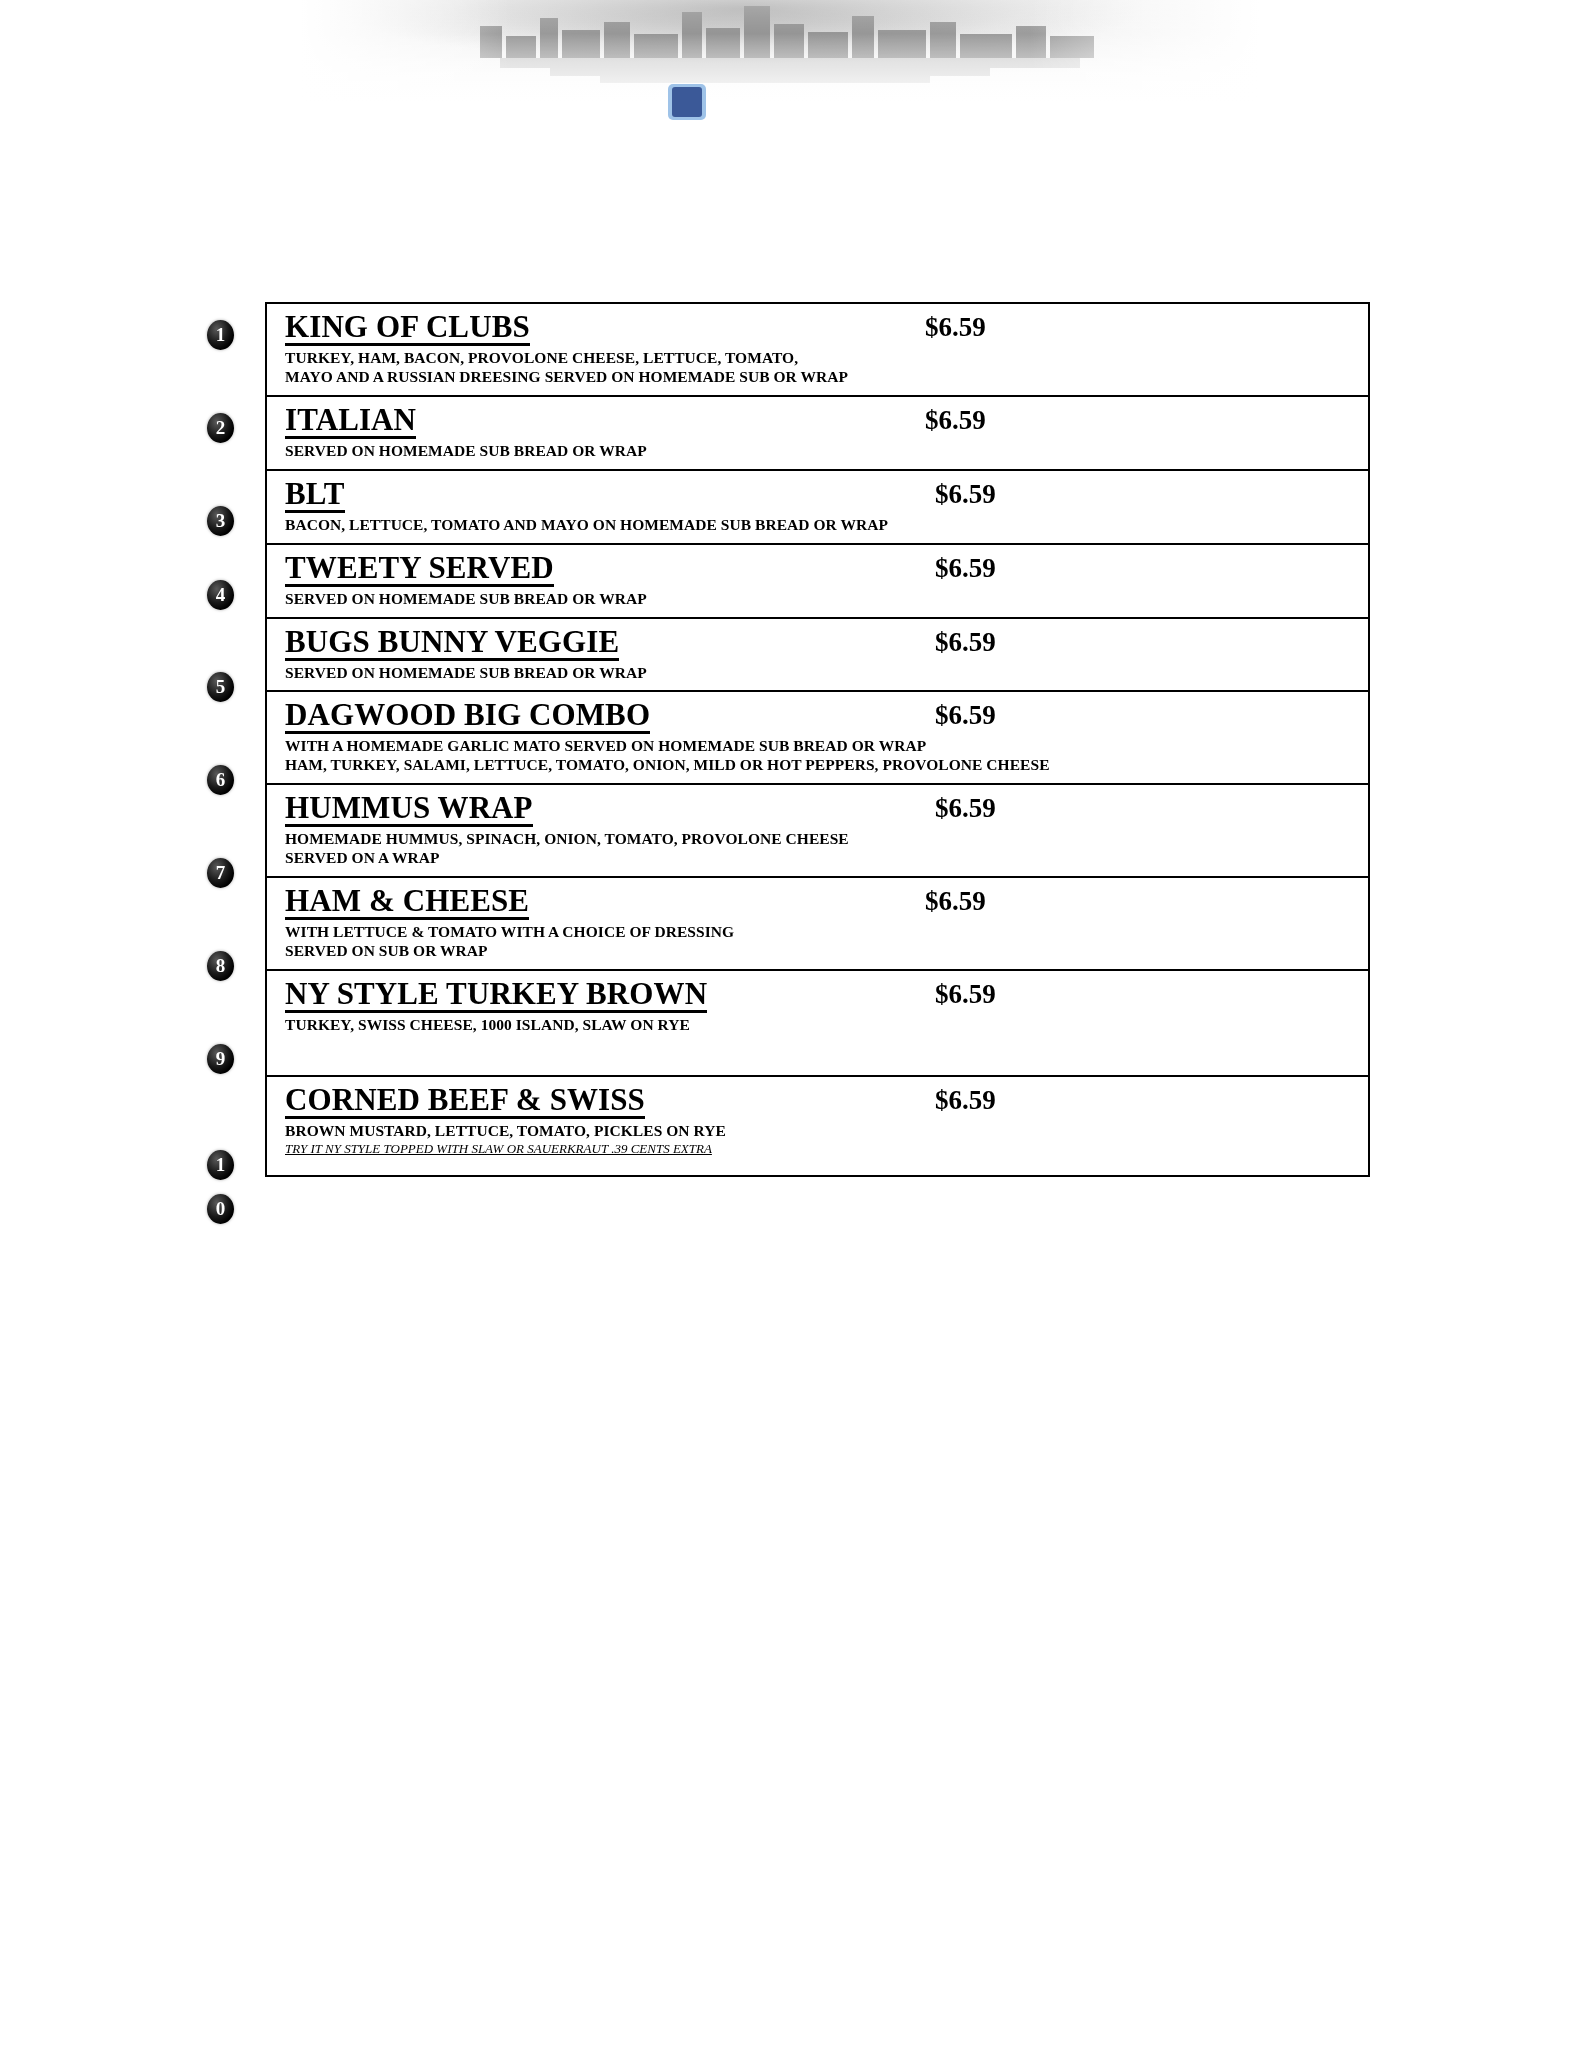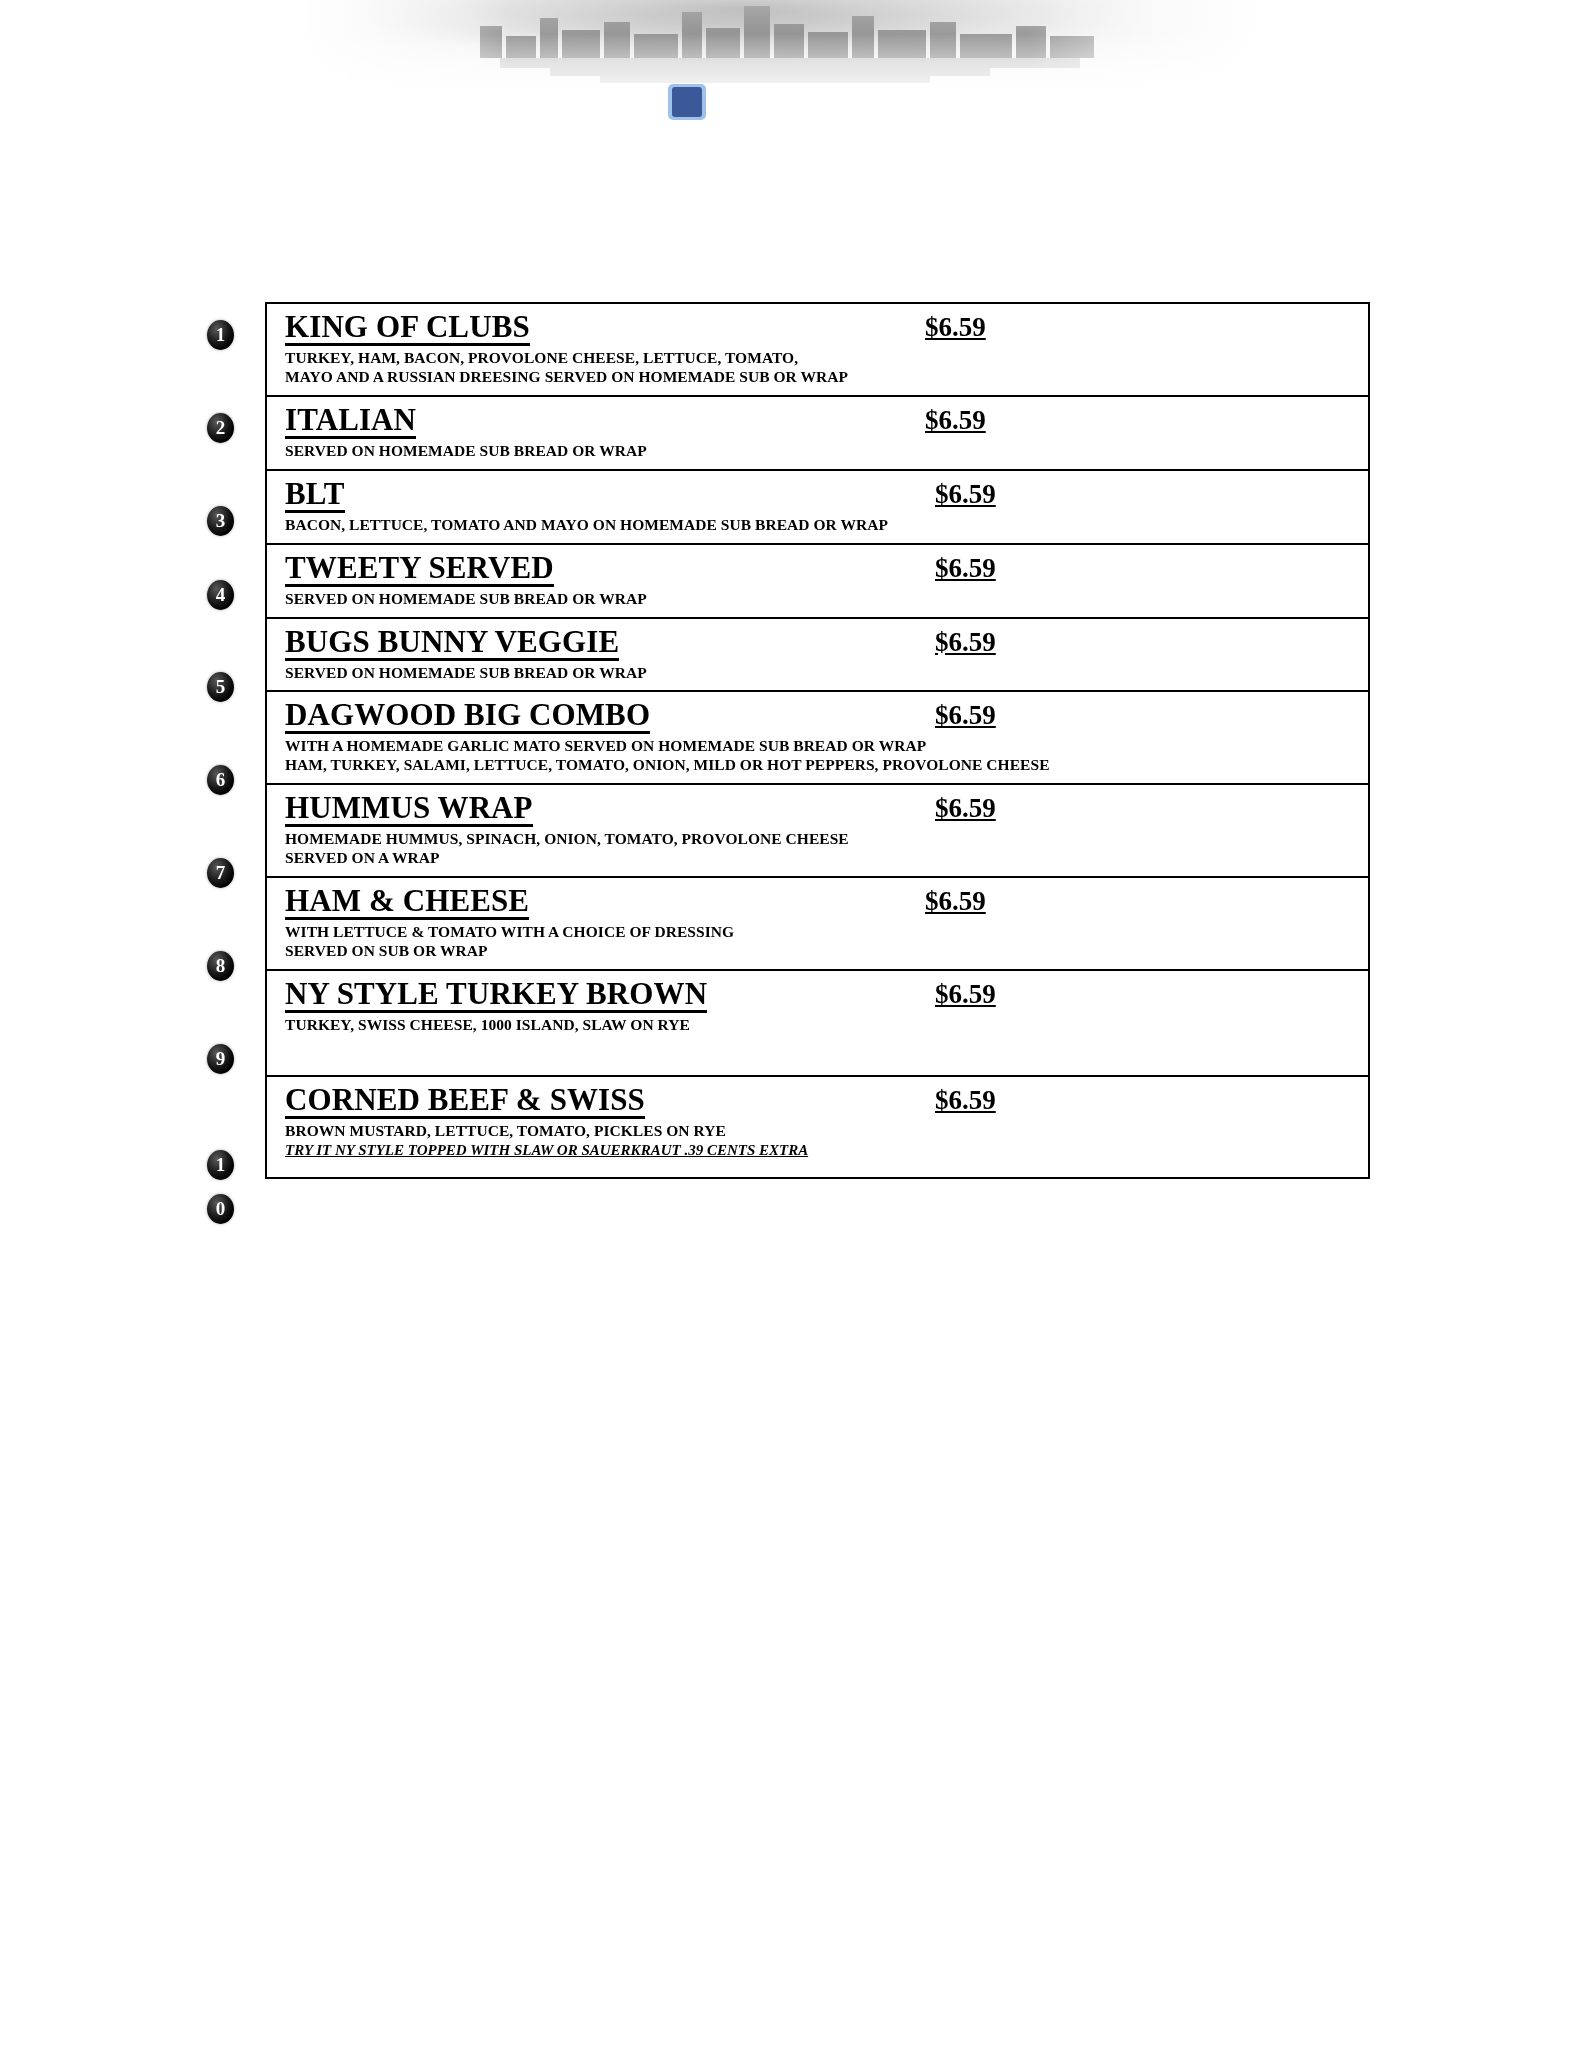--- a/index.html
+++ b/index.html
@@ -201,33 +201,32 @@
     letter-spacing: .1px;
     border-bottom: 3px solid #000;
     line-height: 1.0;
     padding-bottom: 1px;
   }
   .item-price {
     position: absolute;
     font-size: 27px;
     font-weight: bold;
     top: 1px;
-    text-decoration: underline;
   }
   .item-desc {
     font-size: 15.5px;
     font-weight: bold;
     letter-spacing: .05px;
     line-height: 1.22;
     margin-top: 5px;
   }
   .item-desc div { white-space: nowrap; }
   .item-note {
-    font-size: 15px;
-    font-weight: bold;
+    font-size: 13px;
+    font-weight: normal;
     font-style: italic;
     text-decoration: underline;
     line-height: 1.22;
     white-space: nowrap;
   }
 
   
   .badge {
     position: absolute;
     width: 27px;

